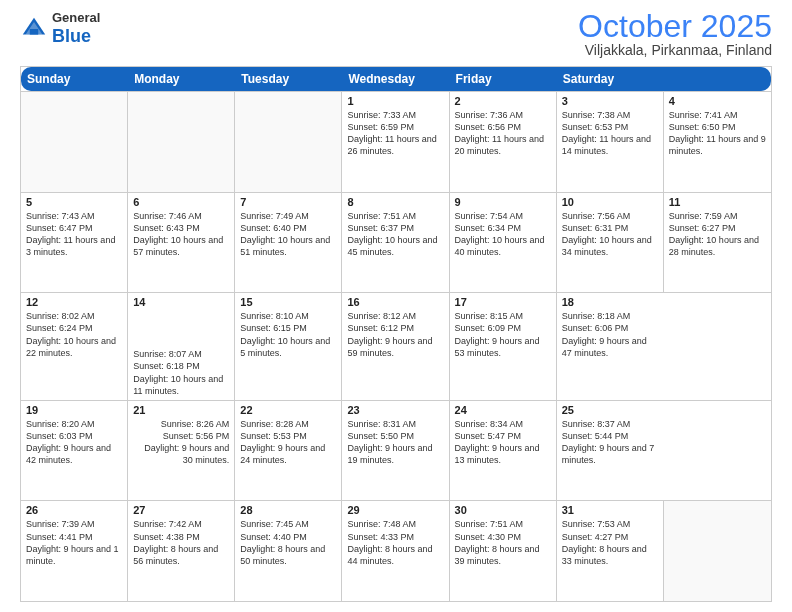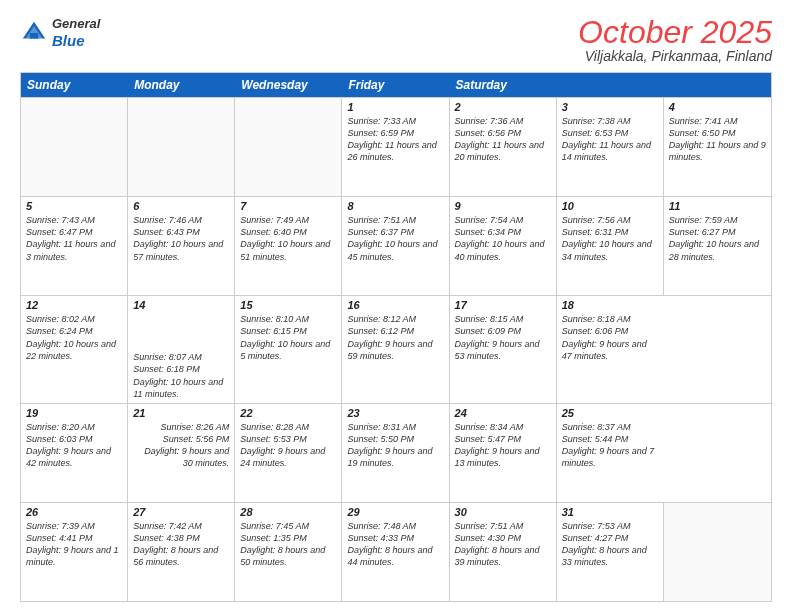--- a/index.html
+++ b/index.html
@@ -6,24 +6,23 @@
     body {
       font-family: Arial, sans-serif;
       background: #fff;
       width: 792px;
       height: 612px;
       overflow: hidden;
     }
     .page {
       width: 792px;
       height: 612px;
-      padding: 16px 20px 10px 20px;
+      padding: 10px 20px 10px 20px;
       display: flex;
       flex-direction: column;
-      font-style: italic;
     }
     .header {
       display: flex;
       align-items: flex-start;
       justify-content: space-between;
       margin-bottom: 8px;
     }
     .logo {
       display: flex;
       align-items: center;
@@ -37,38 +36,39 @@
     .logo-icon {
       width: 28px;
       height: 28px;
     }
     .title-block {
       text-align: right;
     }
     .month-title {
       font-size: 32px;
       font-weight: normal;
-      color: #ef4444;
+      color: #3b82f6;
       line-height: 1;
       margin-left: 20px;
     }
     .location {
       font-size: 14px;
       color: #444;
     }
     .calendar {
       flex: 1;
       display: flex;
       flex-direction: column;
       border: 1px solid #ccc;
     }
     .cal-header {
       display: grid;
       grid-template-columns: repeat(7, 1fr);
       background: #1565c0;
+      border-radius: 10px;
     }
     .cal-header-cell {
       color: #fff;
       font-size: 12px;
       font-weight: bold;
       padding: 5px 6px;
       text-align: left;
     }
     .cal-body {
       flex: 1;
@@ -109,33 +109,34 @@
 <div class="page">
   <div class="header">
     <div class="logo">
       <svg class="logo-icon" viewBox="0 0 40 40">
         <polygon points="20,4 36,28 4,28" fill="#1565c0"></polygon>
         <polygon points="20,10 32,28 8,28" fill="#fff" opacity="0.3"></polygon>
         <rect x="14" y="20" width="12" height="8" fill="#1565c0"></rect>
       </svg>
       <div class="logo-text">
         <div style="color:#333;font-size:13px;font-weight:bold;">General</div>
-        <div style="color:#1565c0;font-size:15px;font-weight:bold;">Blue</div>
+        <div style="color:#1565c0;font-size:18px;font-weight:bold;">Blue</div>
       </div>
     </div>
     <div class="title-block">
       <div class="month-title">October 2025</div>
       <div class="location">Viljakkala, Pirkanmaa, Finland</div>
     </div>
   </div>
 
   <div class="calendar">
     <div class="cal-header">
     <div class="cal-header-cell">Sunday</div>
         <div class="cal-header-cell">Monday</div>
+        <div class="cal-header-cell">Tuesday</div>
         <div class="cal-header-cell">Wednesday</div>
         <div class="cal-header-cell">Friday</div>
         <div class="cal-header-cell">Saturday</div>
       </div>
     <div class="cal-body">
     <div class="cal-row">
           <div class="cal-cell empty"></div>
           <div class="cal-cell empty"></div>
           <div class="cal-cell empty"></div>
           <div class="cal-cell">
@@ -292,21 +293,21 @@
           </div>
           <div class="cal-cell">
             <div class="day-num">27</div>
             <div class="day-info" style="white-space: pre-line;">Sunrise: 7:42 AM
 Sunset: 4:38 PM
 Daylight: 8 hours and 56 minutes.</div>
           </div>
           <div class="cal-cell">
             <div class="day-num">28</div>
             <div class="day-info" style="white-space: pre-line;">Sunrise: 7:45 AM
-Sunset: 1:35 PM
+Sunset: 4:40 PM
 Daylight: 8 hours and 50 minutes.</div>
           </div>
           <div class="cal-cell">
             <div class="day-num">29</div>
             <div class="day-info" style="white-space: pre-line;">Sunrise: 7:48 AM
 Sunset: 4:33 PM
 Daylight: 8 hours and 44 minutes.</div>
           </div>
           <div class="cal-cell">
             <div class="day-num">30</div>

